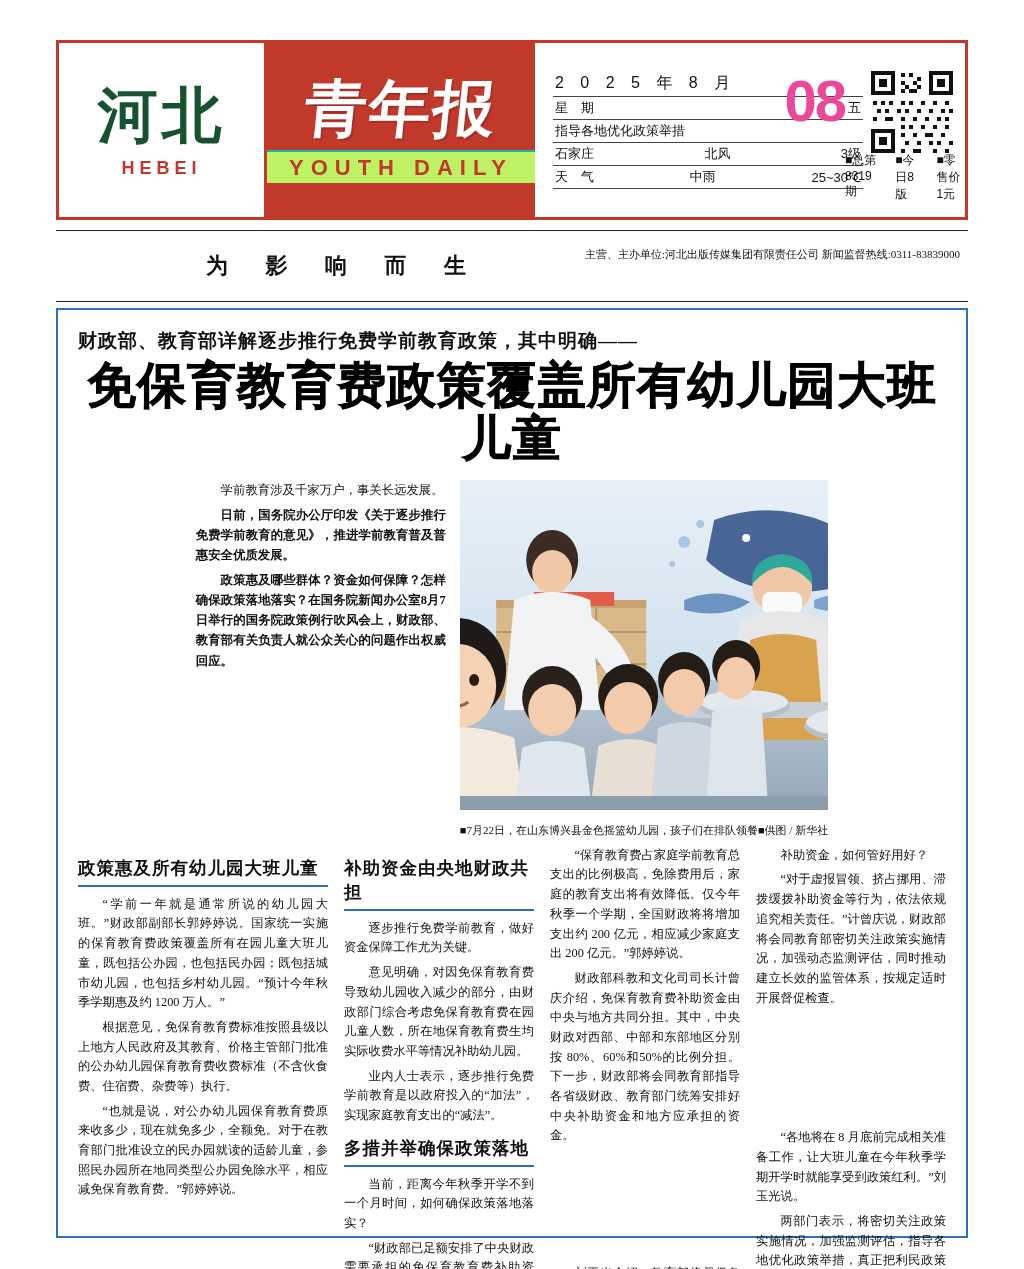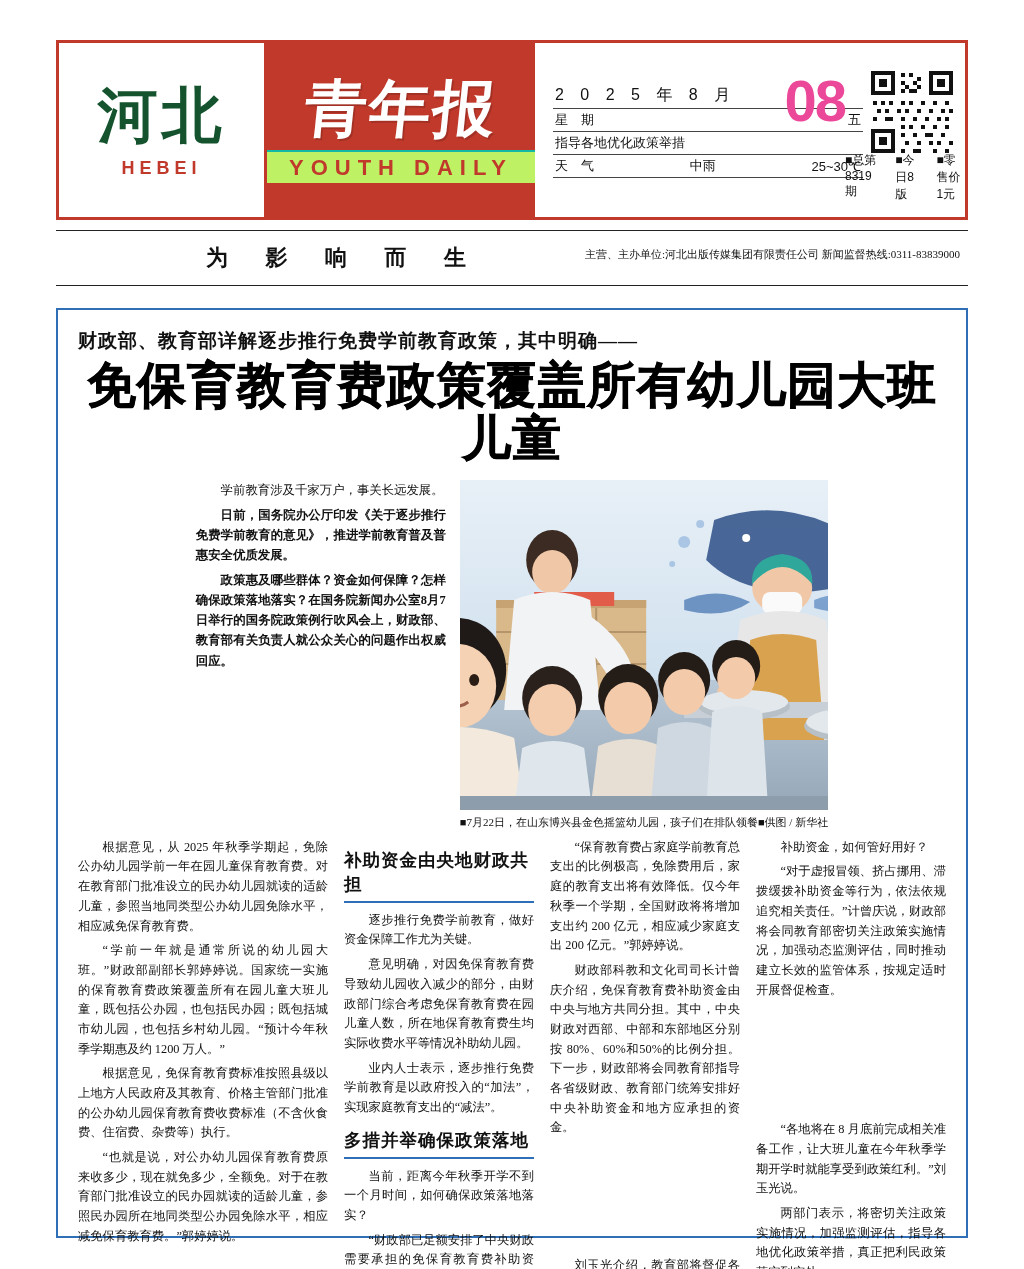--- a/index.html
+++ b/index.html
@@ -64,21 +64,21 @@
   }
   .qr svg{display:block;}
   .mh-issue{
     position:absolute;left:310px;bottom:14px;
     font-family:"Liberation Sans", sans-serif;font-size:12px;color:#111;
     display:flex;gap:18px;
   }
 
   
   .sloganbar{
-    position:absolute;left:56px;top:230px;width:912px;height:56px;
+    position:absolute;left:56px;top:230px;width:912px;height:72px;
     border-top:1px solid #222;border-bottom:1px solid #222;box-sizing:border-box;
     display:flex;align-items:center;
   }
   .slogan{
     margin-left:150px;font-size:22px;letter-spacing:16px;color:#111;font-weight:bold;
     font-family:"Liberation Serif", serif;
   }
   .imprint{
     position:absolute;right:8px;top:16px;
     font-family:Liberation Serif, serif;font-size:11px;color:#111;
@@ -106,21 +106,21 @@
     font-family:"Liberation Serif", serif;
   }
   .lead p{margin:0 0 5px 0;text-indent:2em;}
   .lead .em{font-weight:bold;}
   .photo{
     flex:1;height:330px;position:relative;overflow:hidden;border:0;
     background:linear-gradient(180deg,#dfe9f2 0%,#cfe0ef 55%,#bcd2e6 100%);
   }
   .photo svg{position:absolute;inset:0;}
   .caption{
-    margin-top:5px;display:flex;justify-content:space-between;
+    margin-top:13px;display:flex;justify-content:space-between;
     font-size:11px;color:#111;font-family:"Liberation Serif", serif;
   }
 
   
   .sechead{
     font-size:17.5px;font-weight:bold;color:#111;letter-spacing:1px;
     font-family:"Liberation Serif", serif;
     border-bottom:2px solid #2e6fb7;padding-bottom:5px;margin:10px 0 8px 0;
   }
 
@@ -153,20 +153,25 @@
       <div class="dateblock">
         <div class="row first">
           <span>2 0 2 5 年 8 月</span>
         </div>
         <div class="row">
           <span>星　期</span>
           <span>五</span>
         </div>
         <div class="row">
           <span>指导各地优化政策举措</span>
+        </div>
+        <div class="row">
+          <span>石家庄</span>
+          <span>北风</span>
+          <span>3级</span>
         </div>
         <div class="row">
           <span>天　气</span>
           <span>中雨</span>
           <span>25~30℃</span>
         </div>
       </div>
 
       <div class="bigpage">08</div>
 
@@ -357,22 +362,22 @@
         <div class="caption">
           <span>■7月22日，在山东博兴县金色摇篮幼儿园，孩子们在排队领餐</span>
           <span>■供图 / 新华社</span>
         </div>
       </div>
     </div>
 
     <div class="cols">
 
       <div class="col">
+        <div class="sechead">政策惠及所有幼儿园大班儿童</div>
         <div class="body">
-          <p>根据意见，从 2025 年秋季学期起，免除公办幼儿园学前一年在园儿童保育教育费。对在教育部门批准设立的民办幼儿园就读的适龄儿童，参照当地同类型公办幼儿园免除水平，相应减免保育教育费。</p>
           <p>“学前一年就是通常所说的幼儿园大班。”财政部副部长郭婷婷说。国家统一实施的保育教育费政策覆盖所有在园儿童大班儿童，既包括公办园，也包括民办园；既包括城市幼儿园，也包括乡村幼儿园。“预计今年秋季学期惠及约 1200 万人。”</p>
           <p>根据意见，免保育教育费标准按照县级以上地方人民政府及其教育、价格主管部门批准的公办幼儿园保育教育费收费标准（不含伙食费、住宿费、杂费等）执行。</p>
           <p>“也就是说，对公办幼儿园保育教育费原来收多少，现在就免多少，全额免。对于在教育部门批准设立的民办园就读的适龄儿童，参照民办园所在地同类型公办园免除水平，相应减免保育教育费。”郭婷婷说。</p>
 
         </div>
       </div>
 
       <div class="colwide">
         <div class="subcol">
           <div class="sechead">补助资金由央地财政共担</div>

